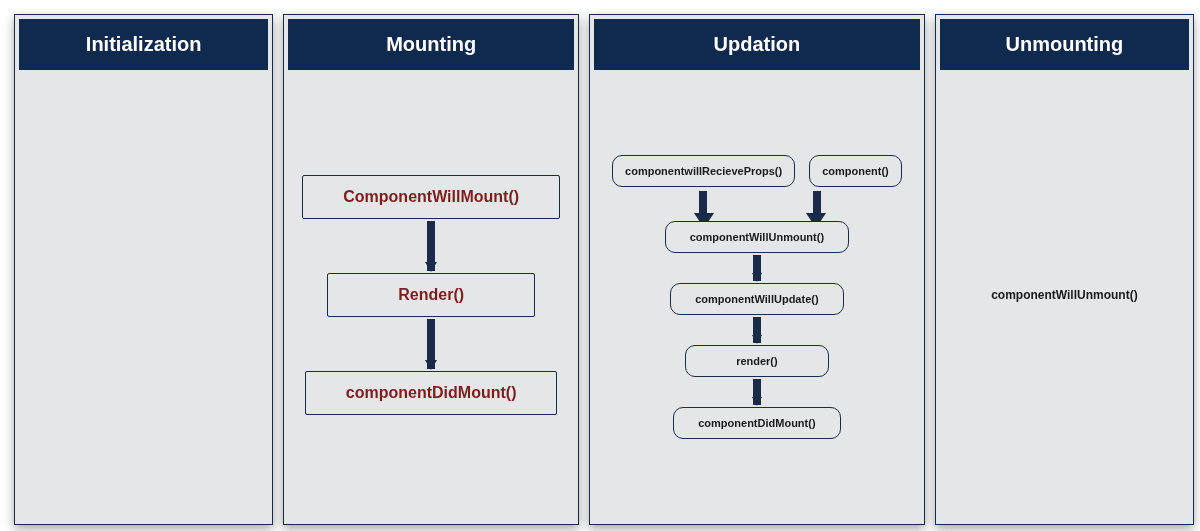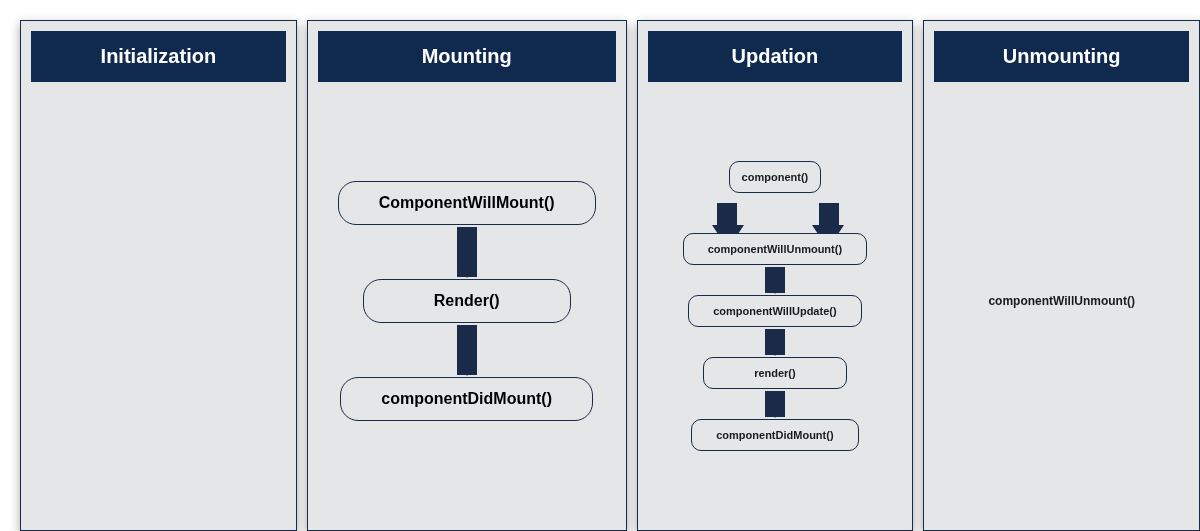--- a/index.html
+++ b/index.html
@@ -1,17 +1,17 @@
 <!DOCTYPE html>
 <html><head>
 <meta charset="utf-8">
 <style>
   * {
     margin: 0;
-    padding: 10px;
+    padding: 4px;
     box-sizing: border-box;
   }
   body {
     font-family: Arial, Helvetica, sans-serif;
     background: #ffffff;
     width: 1200px;
     height: 531px;
     display: flex;
     gap: 10px;
     padding: 10px;
@@ -51,25 +51,25 @@
     margin-top: -140px;
   }
   
   .mount-flow {
     display: flex;
     flex-direction: column;
     align-items: center;
   }
   .node {
     border: 1.5px solid #1a2b4a;
-    border-radius: 18px;
+    border-radius: 2px;
     padding: 12px 20px;
     font-weight: bold;
     font-size: 16px;
-    color: #000000;
+    color: #7f1d1d;
     text-align: center;
     background: transparent;
     white-space: nowrap;
   }
   .node-wide {
     padding: 12px 40px;
   }
   .arrow-down {
     width: 2px;
     height: 50px;
@@ -200,20 +200,21 @@
       <div class="node node-wide">componentDidMount()</div>
     </div>
   </div>
 </div>
 
 <div class="column">
   <div class="column-header">Updation</div>
   <div class="column-body">
     <div class="upd-flow">
       <div class="upd-top-row">
+        <div class="node-sm">componentwillRecieveProps()</div>
         <div class="node-sm">component()</div>
       </div>
       <div class="upd-merge">
         <div class="line-left"></div>
         <div class="arrow-l"></div>
         <div class="line-right"></div>
         <div class="arrow-r"></div>
       </div>
       <div class="node-sm wide">componentWillUnmount()</div>
       <div class="arrow-down-sm"></div>

